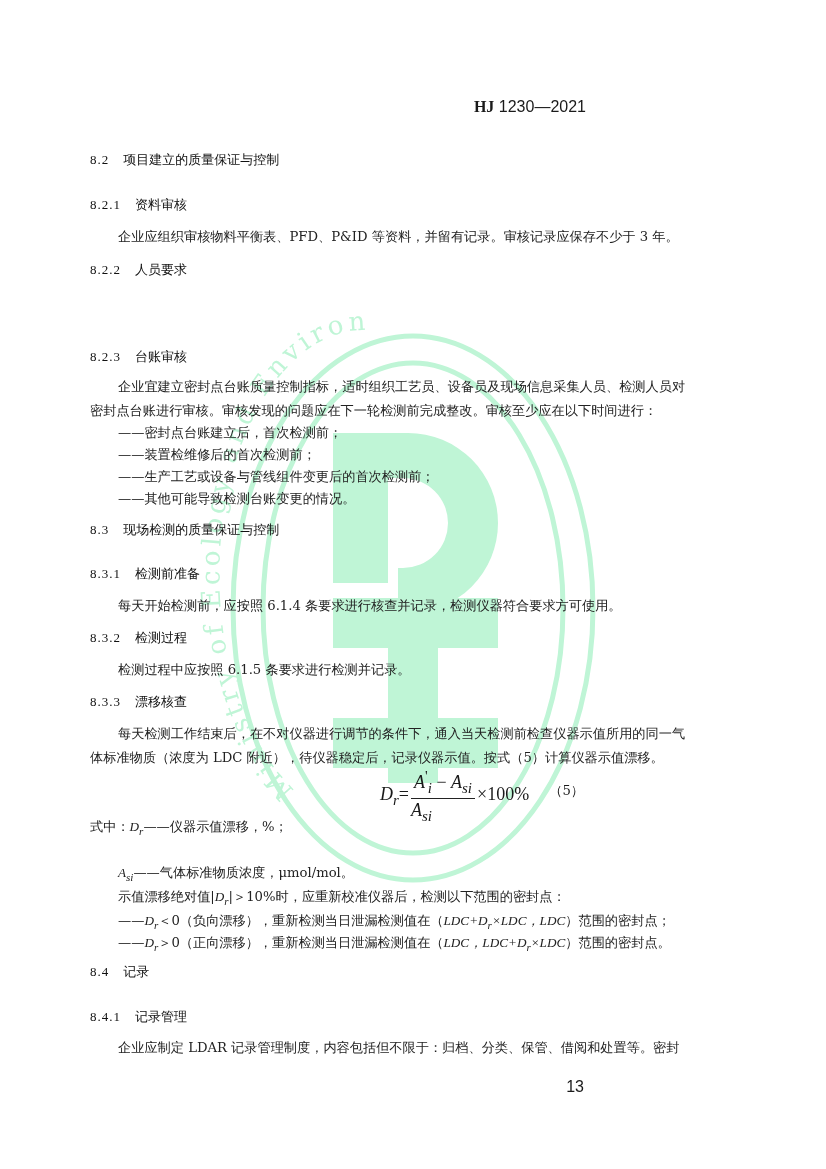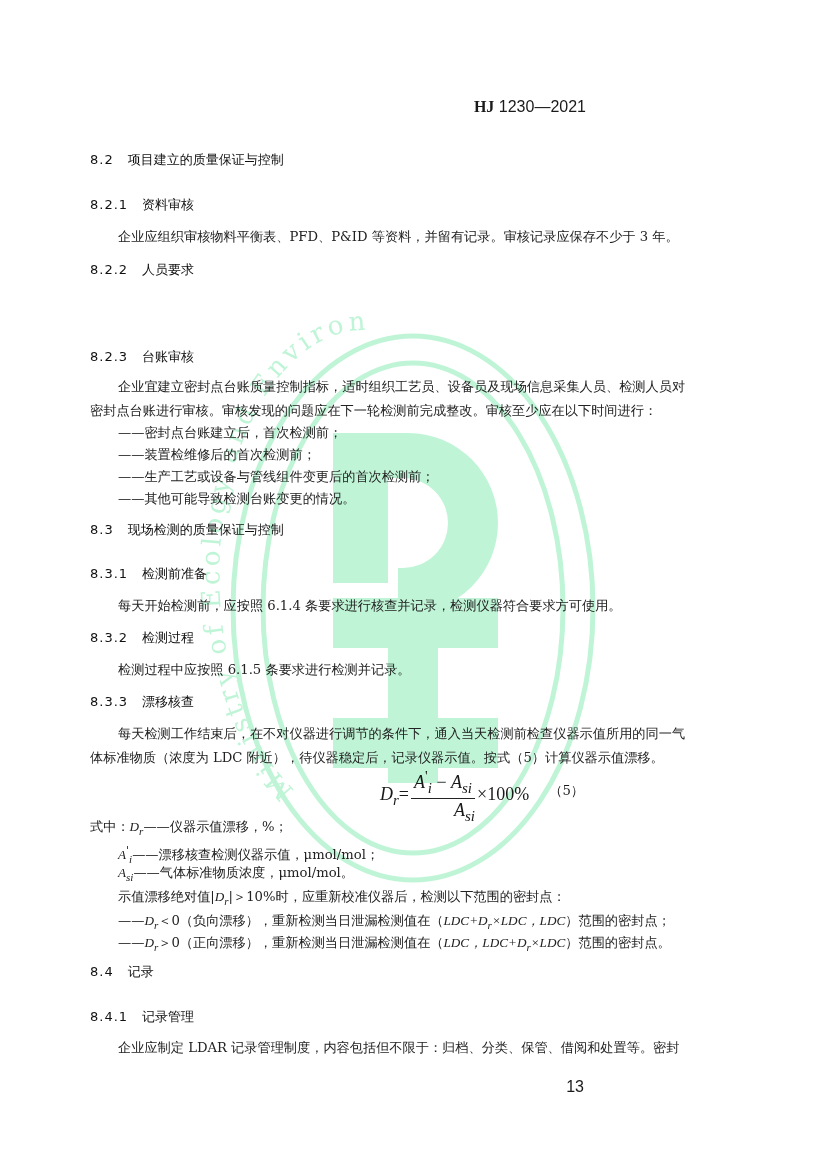--- a/index.html
+++ b/index.html
@@ -4,25 +4,25 @@
 <style>
   html, body { margin: 0; padding: 0; background: #ffffff; }
   body { width: 826px; height: 1169px; position: relative; overflow: hidden;
          font-family: "DejaVu Serif", "Liberation Serif", serif; color: #1a1a1a; }
   .page { position: absolute; left: 0; top: 0; width: 826px; height: 1169px; }
   .watermark { position: absolute; left: 0; top: 0; width: 826px; height: 1169px; pointer-events: none; z-index: 0; }
   .content { position: absolute; left: 0; top: 0; width: 676px; height: 1169px; z-index: 1; }
   .doc-id { position: absolute; right: 90px; top: 98px; font-family: "Liberation Sans", sans-serif; font-size: 16px; }
   .doc-id b { font-family: "Liberation Serif", serif; font-weight: bold; }
   .h { position: absolute; left: 90px; font-family: "DejaVu Sans", sans-serif; font-size: 13px; color: #111; white-space: nowrap; }
-  .h .num { display: inline-block; margin-right: 14px; letter-spacing: 1px; }
+  .h .num { display: inline-block; margin-right: 14px; letter-spacing: 1px; font-family: Liberation Serif, serif; }
   .p { position: absolute; left: 90px; width: 648px; font-size: 13.2px; line-height: 24px; white-space: nowrap; color: #222; }
   .indent { padding-left: 28px; }
   .formula { position: absolute; left: 380px; top: 768px; font-family: "Liberation Serif", serif; font-size: 18px; }
-  .frac { display: inline-block; vertical-align: middle; text-align: right; margin: 0 2px; }
+  .frac { display: inline-block; vertical-align: middle; text-align: left; margin: 0 2px; }
   .frac .num-line { display: block; border-bottom: 1px solid #222; padding: 0 3px 1px; }
   .frac .den-line { display: block; padding-top: 1px; }
   .eqnum { position: absolute; right: 92px; top: 782px; font-size: 13.2px; }
   i { font-family: "Liberation Serif", serif; }
   .pageno { position: absolute; right: 92px; top: 1078px; font-family: Liberation Sans, sans-serif; font-size: 16px; }
 </style>
 </head>
 <body>
 
 <div class="page">
@@ -100,23 +100,20 @@
       <i>D</i><sub><i>r</i></sub>=<span class="frac">
         <span class="num-line"><i>A</i><sup>'</sup><sub><i>i</i></sub><span> − </span><i>A</i><sub><i>si</i></sub></span>
         <span class="den-line"><i>A</i><sub><i>si</i></sub></span>
       </span><span>×100%</span>
     </div>
     <div class="eqnum">（5）</div>
 
     <div class="p" style="top:815px">
       <span>式中：</span><i>D</i><sub><i>r</i></sub><span>——仪器示值漂移，%；</span>
     </div>
-    <div class="p" style="top:839px; left:118px">
-      <i>A</i><sup>'</sup><sub><i>i</i></sub><span>——漂移核查检测仪器示值，μmol/mol；</span>
-    </div>
     <div class="p" style="top:861px; left:118px">
       <i>A</i><sub><i>si</i></sub><span>——气体标准物质浓度，μmol/mol。</span>
     </div>
     <div class="p indent" style="top:885px">
       <span>示值漂移绝对值|</span><i>D</i><sub><i>r</i></sub><span>|＞10%时，应重新校准仪器后，检测以下范围的密封点：</span>
     </div>
     <div class="p indent" style="top:909px">
       <span>——</span><i>D</i><sub><i>r</i></sub><span>＜0（负向漂移），重新检测当日泄漏检测值在（</span><i>LDC+D</i><sub><i>r</i></sub><i>×LDC，LDC</i><span>）范围的密封点；</span>
     </div>
     <div class="p indent" style="top:931px">

